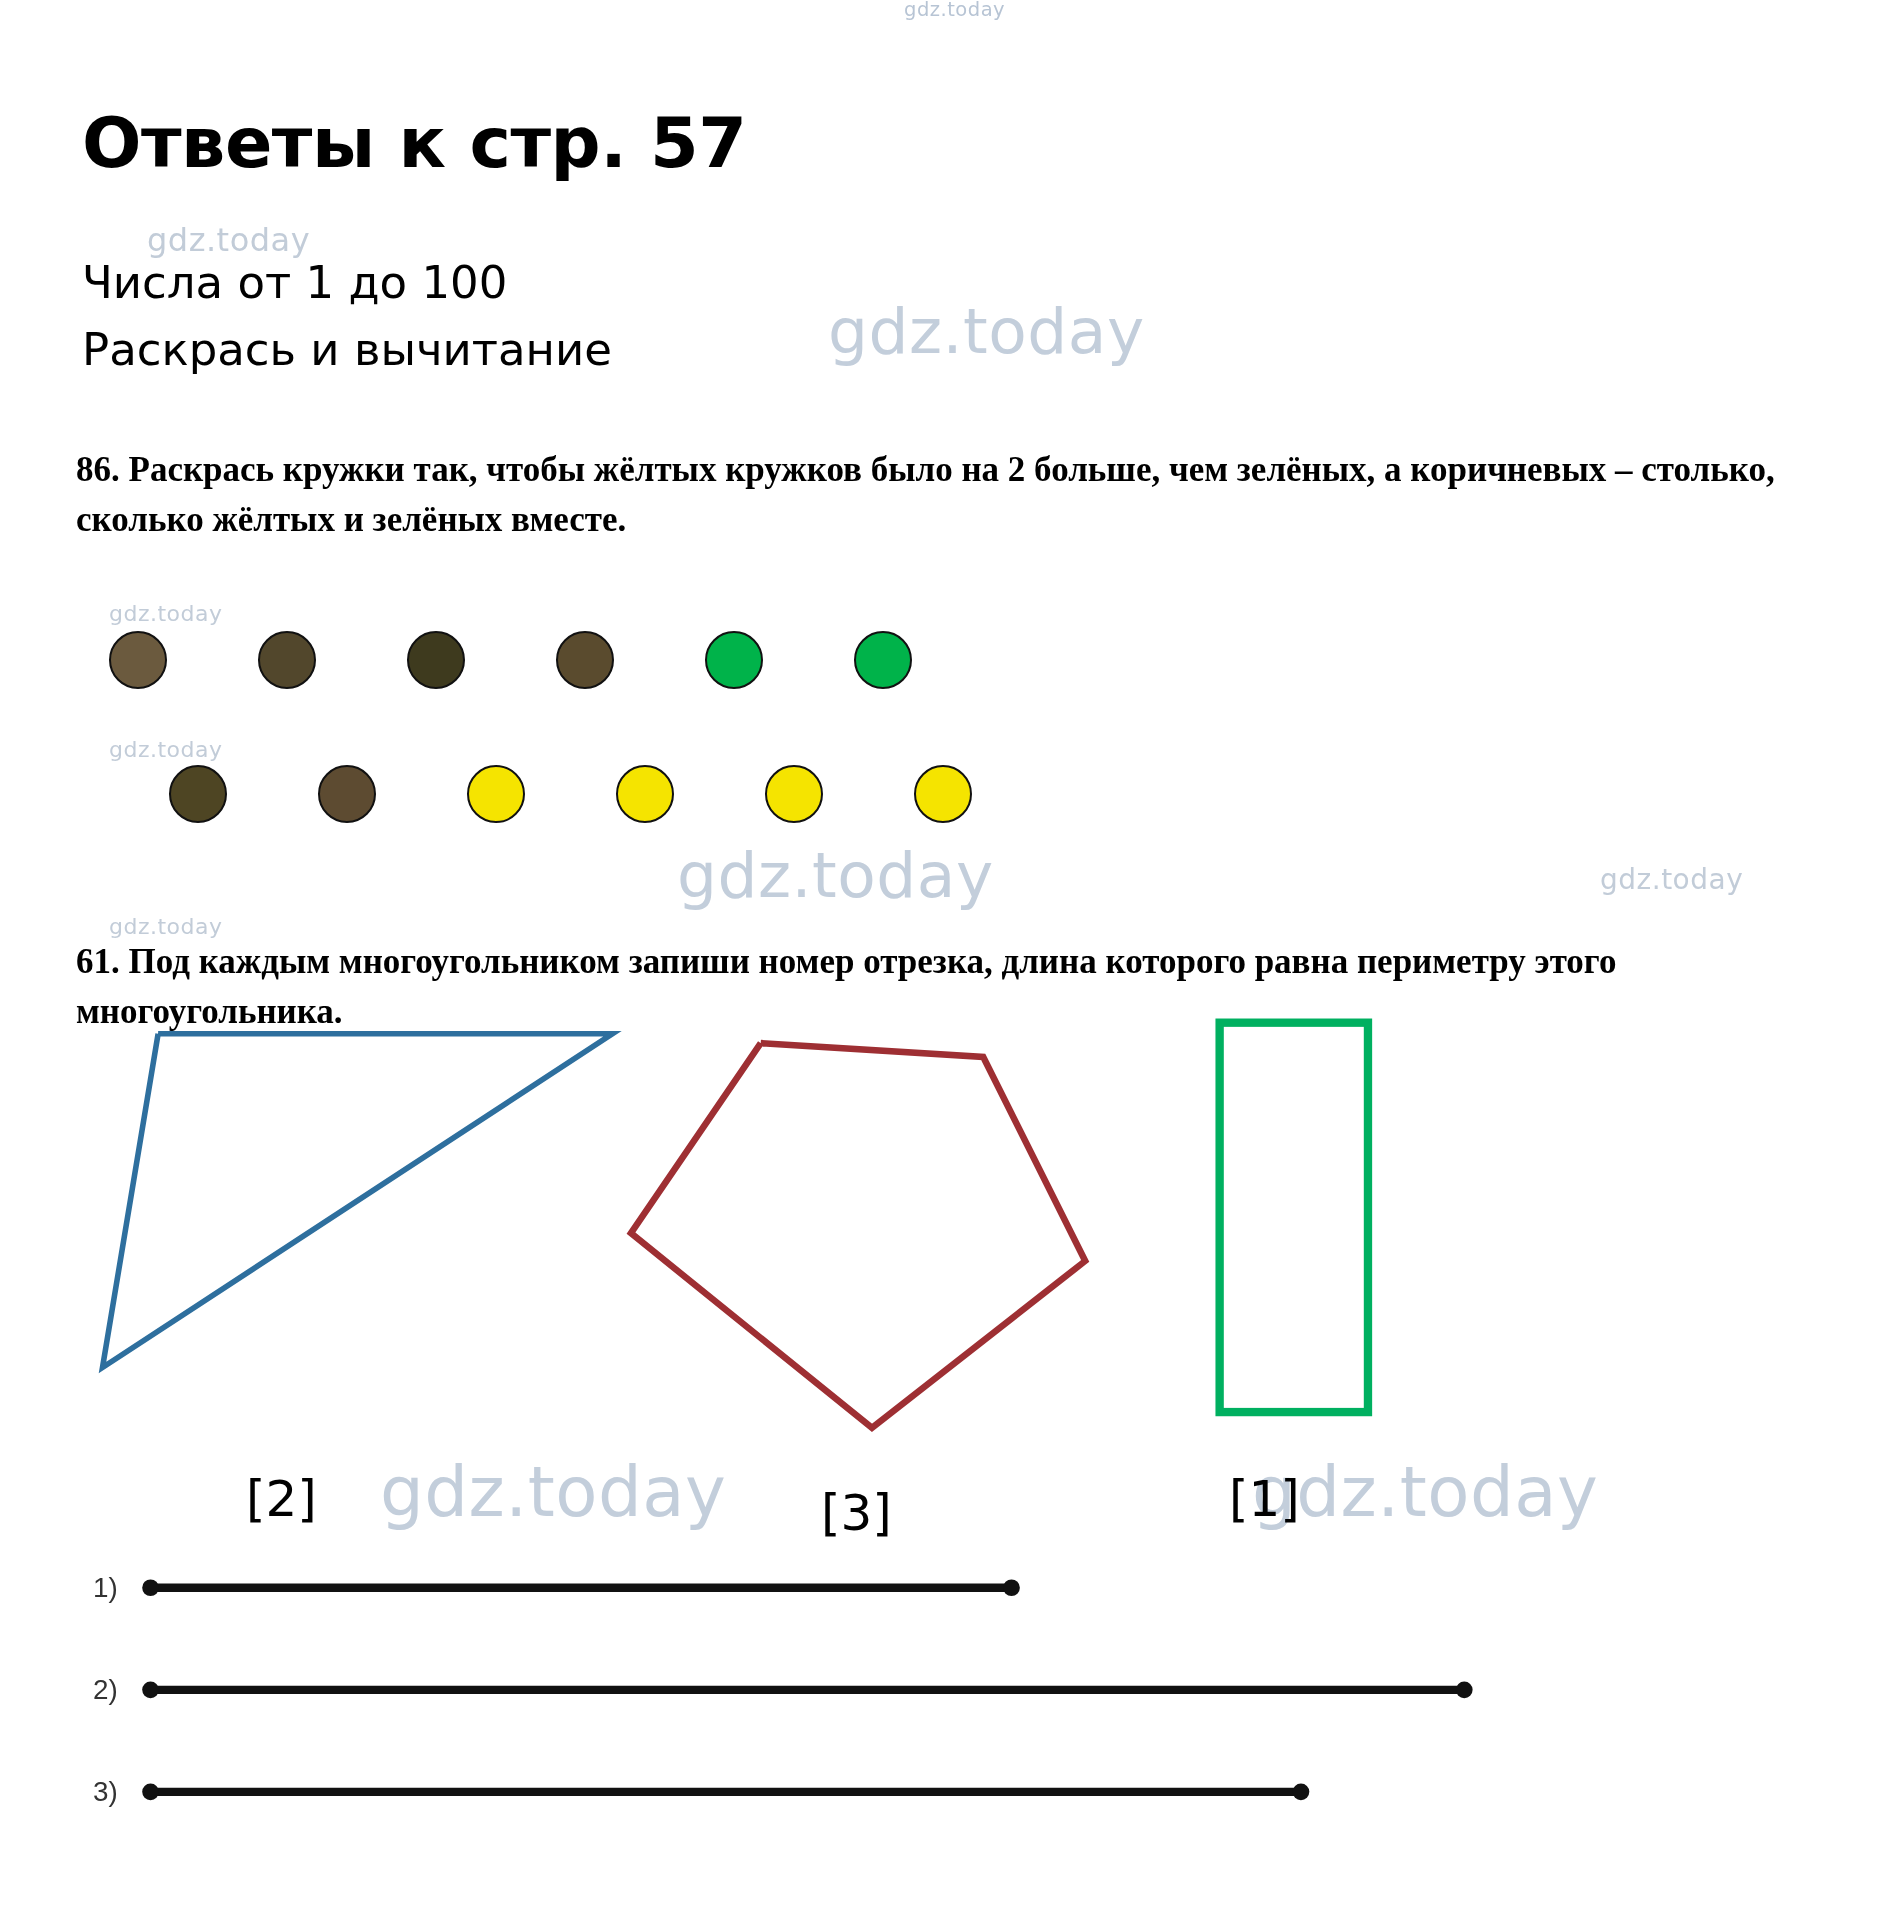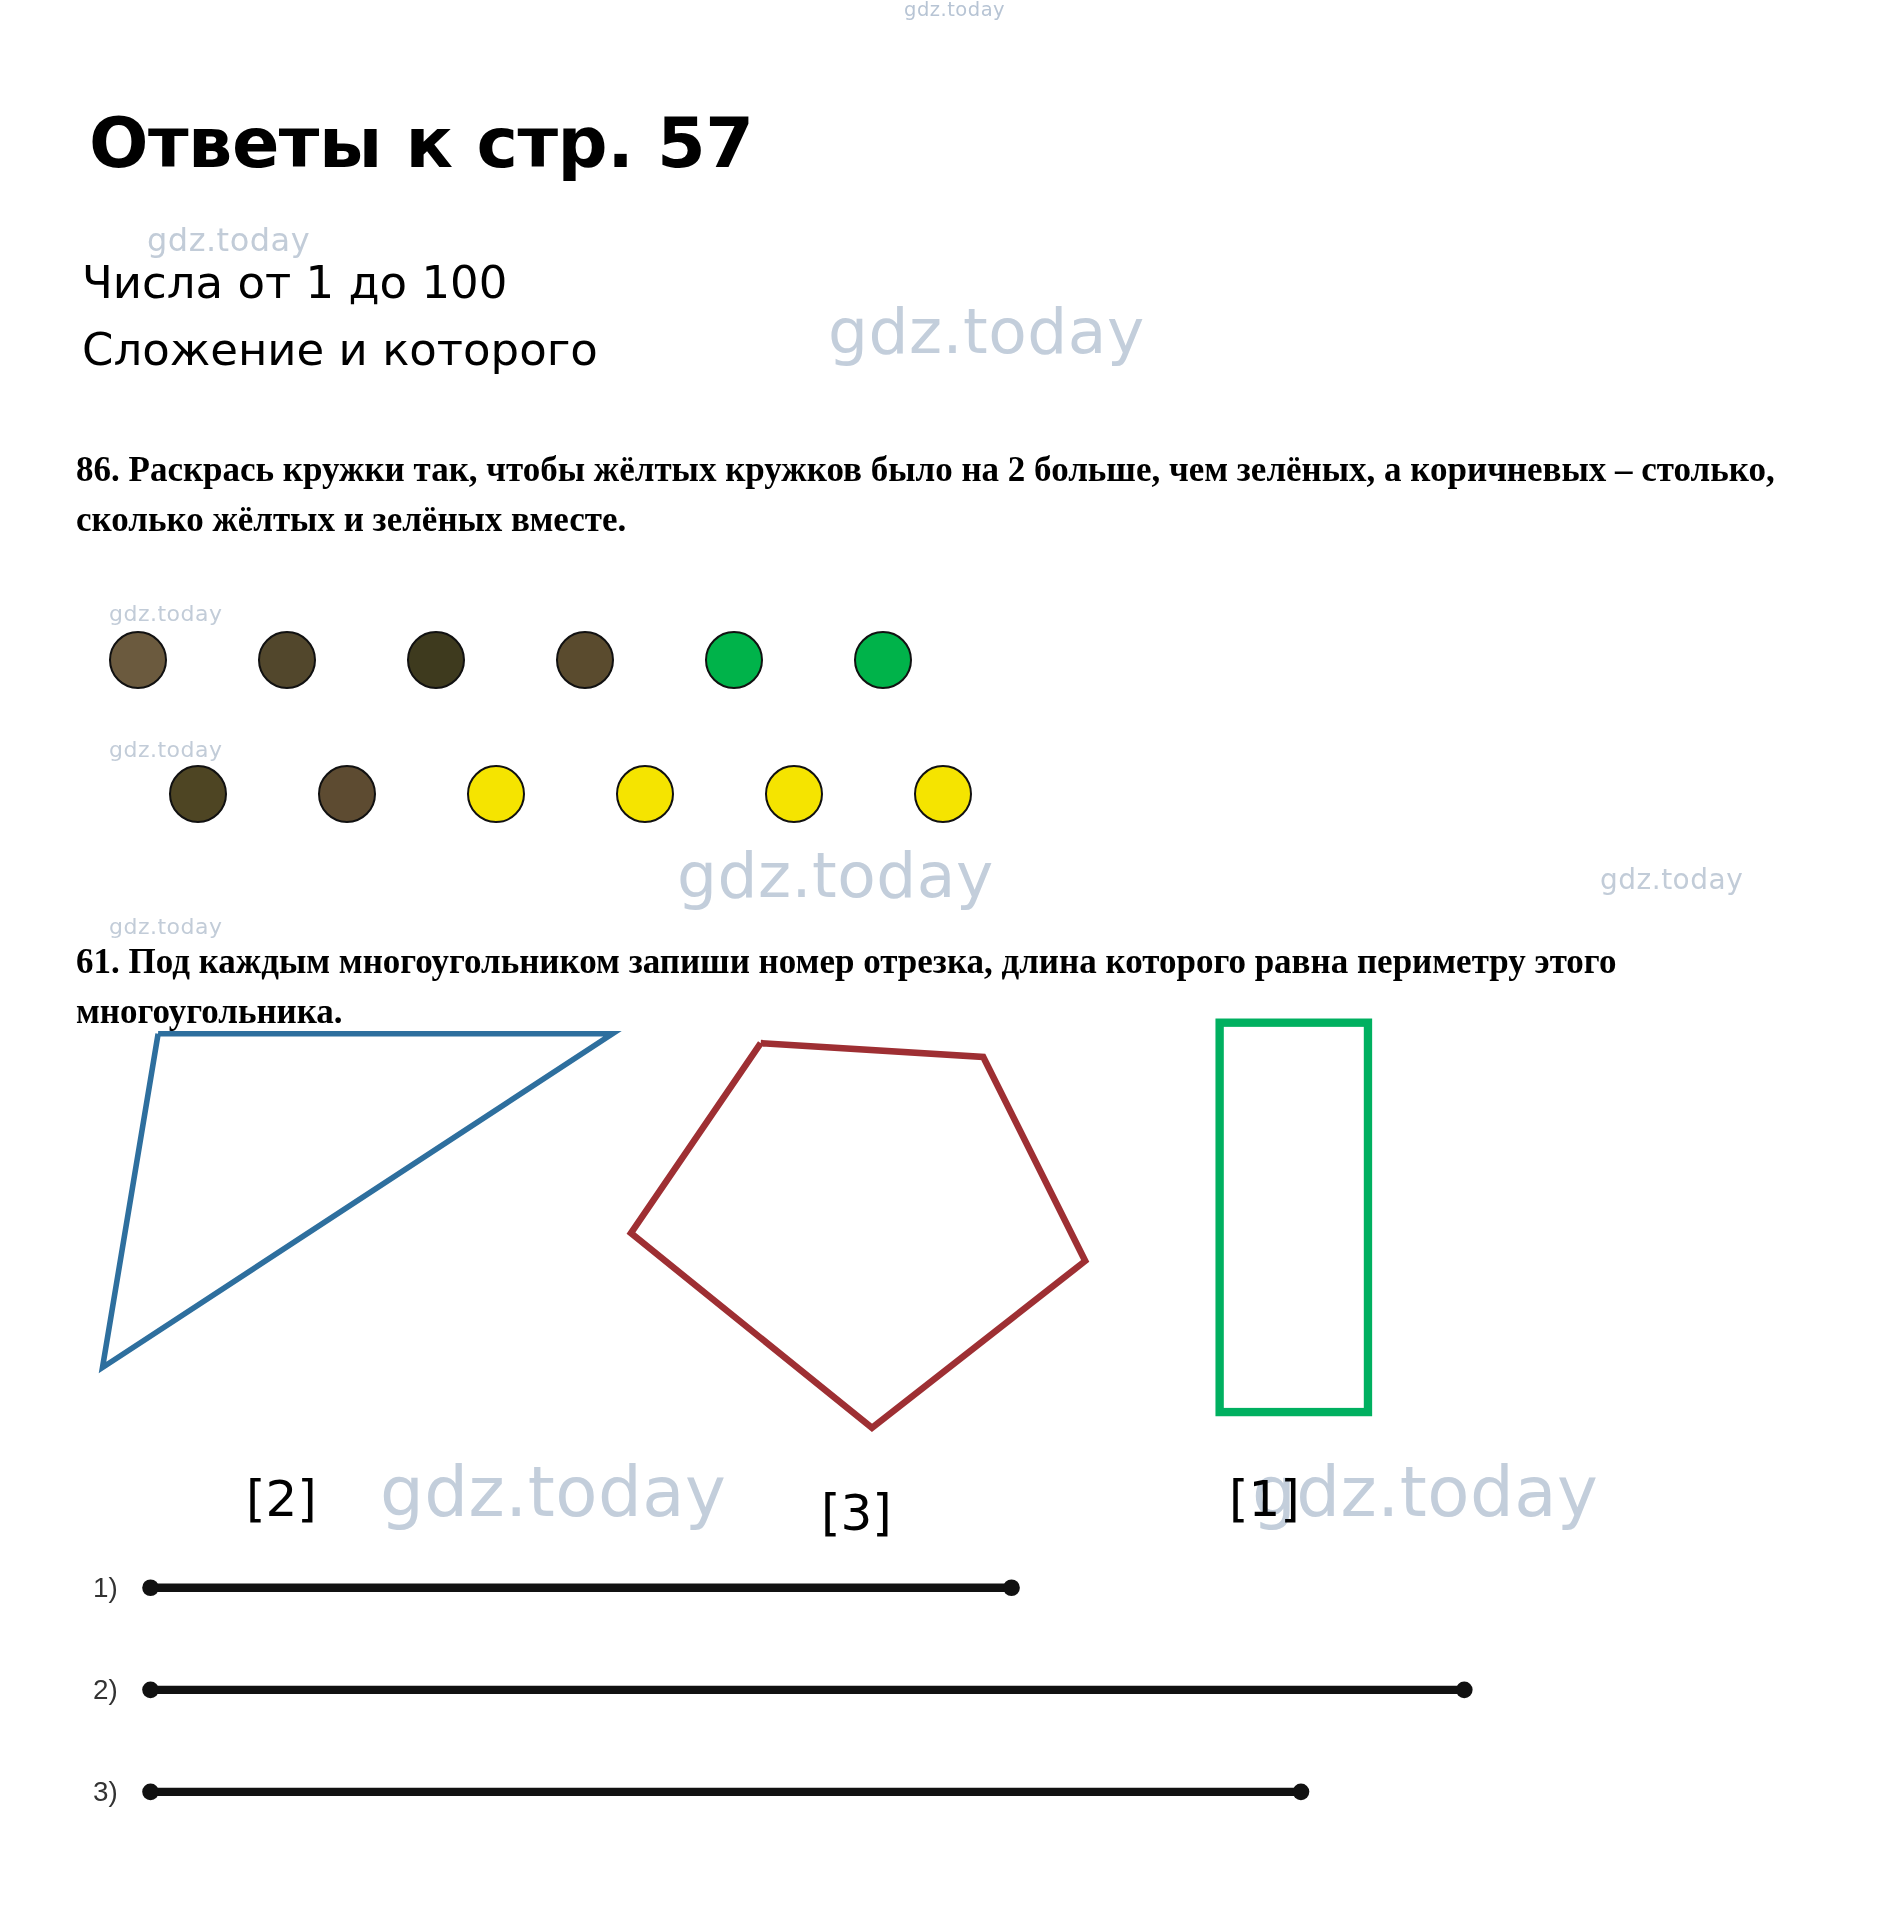--- a/index.html
+++ b/index.html
@@ -32,21 +32,21 @@
   .wm-small-4  { left: 109px;  top: 914px;  font-size: 22px; color:#c2ccd8; }
   .wm-right    { left: 1600px; top: 863px;  font-size: 28px; color:#c2ccd8; }
   .wm-big-1    { left: 828px;  top: 295px;  font-size: 63px; color:#c3cedb; }
   .wm-big-2    { left: 677px;  top: 839px;  font-size: 63px; color:#c3cedb; }
   .wm-big-3    { left: 380px;  top: 1452px; font-size: 69px; color:#c3cedb; }
   .wm-big-4    { left: 1252px; top: 1452px; font-size: 69px; color:#c3cedb; }
 
   
   #page-title {
     position: absolute;
-    left: 89px;
+    left: 82px;
     top: 102px;
     font-size: 70px;
     font-weight: bold;
     font-family: "DejaVu Sans", sans-serif;
     letter-spacing: -0.5px;
   }
   .subtitle {
     position: absolute;
     left: 82px;
     font-size: 45px;
@@ -124,21 +124,21 @@
 <div class="wm wm-small-3">gdz.today</div>
 <div class="wm wm-small-4">gdz.today</div>
 <div class="wm wm-right">gdz.today</div>
 <div class="wm wm-big-1">gdz.today</div>
 <div class="wm wm-big-2">gdz.today</div>
 <div class="wm wm-big-3">gdz.today</div>
 <div class="wm wm-big-4">gdz.today</div>
 
 <div id="page-title">Ответы к стр. 57</div>
 <div id="subtitle-1" class="subtitle">Числа от 1 до 100</div>
-<div id="subtitle-2" class="subtitle">Сложение и которого</div>
+<div id="subtitle-2" class="subtitle">Раскрась и вычитание</div>
 
 <div id="task-86-text" class="task-text">86. Раскрась кружки так, чтобы жёлтых кружков было на 2 больше, чем зелёных, а коричневых – столько, сколько жёлтых и зелёных вместе.</div>
 
 <div id="circle-row-1" class="circle-row">
   <span class="circle" style="background:#6b5a3e"></span><span class="circle" style="background:#52472c"></span><span class="circle" style="background:#3e3a1e"></span><span class="circle" style="background:#5a4b2e"></span><span class="circle" style="background:#00b34a"></span><span class="circle" style="background:#00b34a"></span>
 </div>
 
 <div id="circle-row-2" class="circle-row">
   <span class="circle" style="background:#4e4523"></span><span class="circle" style="background:#5d4b31"></span><span class="circle" style="background:#f5e400"></span><span class="circle" style="background:#f5e400"></span><span class="circle" style="background:#f5e400"></span><span class="circle" style="background:#f5e400"></span>
 </div>

